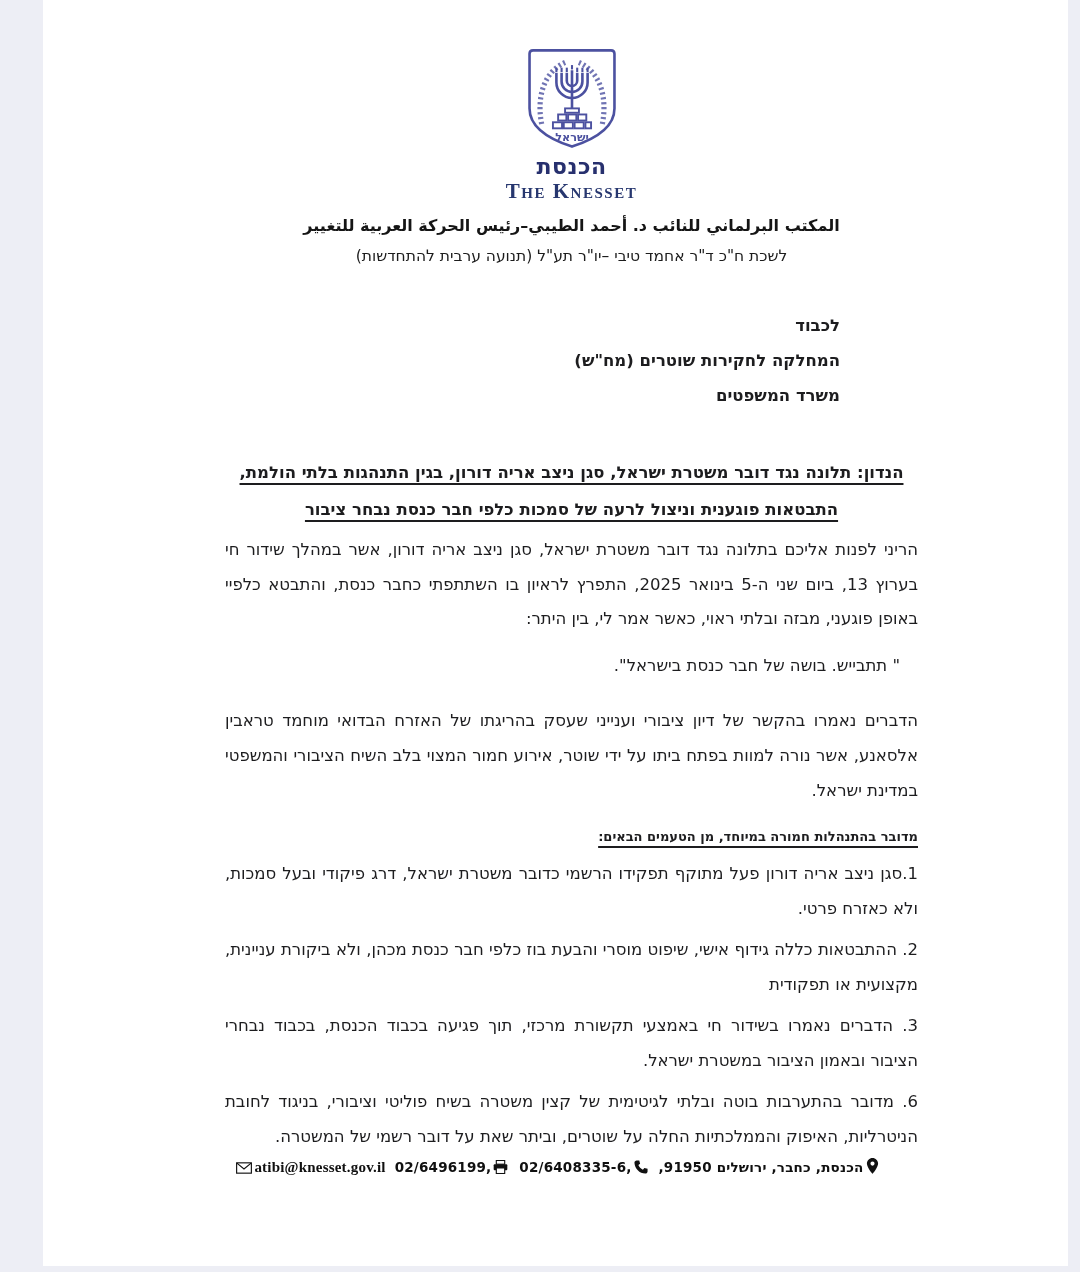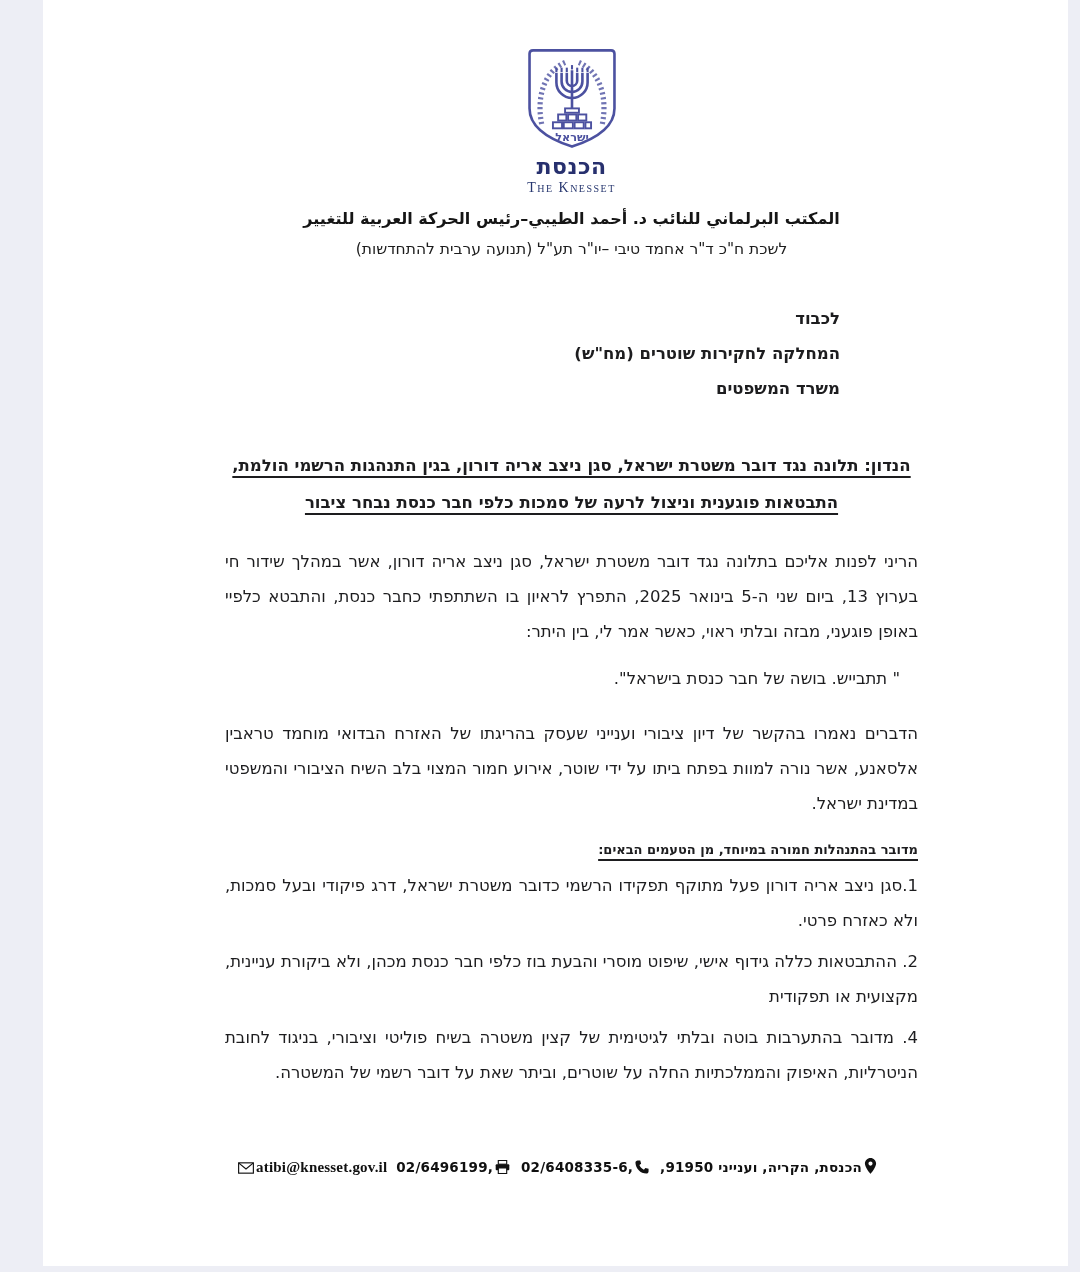--- a/index.html
+++ b/index.html
@@ -23,23 +23,23 @@
   }
   
   .logo-block{text-align:center;direction:ltr;}
   .logo-block svg{display:inline-block;}
   .logo-he{
     color:#27306e;font-weight:bold;font-size:22px;
     letter-spacing:.5px;margin-top:0px;line-height:1.15;
     font-family:"DejaVu Sans",sans-serif;
   }
   .logo-en{
-    color:#27376f;font-size:14px;letter-spacing:1.5px;
+    color:#27376f;font-size:21px;letter-spacing:1.5px;
     font-family:"Liberation Serif","DejaVu Serif",serif;
-    font-variant:small-caps;line-height:1.1;margin-top:1px;
+    font-variant:small-caps;line-height:1.1;margin-top:1px;font-weight:bold;
   }
   
   .office-ar{
     text-align:center;font-weight:bold;font-size:16px;
     margin-top:13px;color:#151515;
   }
   .office-he{
     text-align:center;font-size:15.5px;margin-top:12px;color:#1c1c1c;
   }
   
@@ -56,21 +56,21 @@
   .subject .u{
     text-decoration:underline;
     text-underline-offset:5px;
     text-decoration-thickness:1.5px;
   }
   
   .para{
     font-size:16.5px;line-height:2.12;
     text-align:justify;margin:0;
   }
-  .gap-lg{margin-top:24px;}
+  .gap-lg{margin-top:4px;}
   .gap-md{margin-top:20px;}
   .quote{
     font-size:16.5px;line-height:2.12;
     padding-right:18px;margin-top:12px;
   }
   .reasons-heading{
     margin-top:14px;font-weight:bold;font-size:13px;line-height:2.12;
   }
   .reasons-heading .u{
     text-decoration:underline;text-underline-offset:5px;
@@ -143,44 +143,45 @@
     <div class="office-ar" dir="rtl">المكتب البرلماني للنائب د. أحمد الطيبي–رئيس الحركة العربية للتغيير</div>
     <div class="office-he" dir="rtl">לשכת ח"כ ד"ר אחמד טיבי –יו"ר תע"ל (תנועה ערבית להתחדשות)</div>
 
     <div class="recipient">
       <div>לכבוד</div>
       <div>המחלקה לחקירות שוטרים (מח"ש)</div>
       <div>משרד המשפטים</div>
     </div>
 
     <div class="subject">
-      <div><span class="u">הנדון: תלונה נגד דובר משטרת ישראל, סגן ניצב אריה דורון, בגין התנהגות הרשמי הולמת,</span></div>
+      <div><span class="u">הנדון: תלונה נגד דובר משטרת ישראל, סגן ניצב אריה דורון, בגין התנהגות בלתי הולמת,</span></div>
       <div><span class="u">התבטאות פוגענית וניצול לרעה של סמכות כלפי חבר כנסת נבחר ציבור</span></div>
     </div>
 
     <p class="para gap-lg">הריני לפנות אליכם בתלונה נגד דובר משטרת ישראל, סגן ניצב אריה דורון, אשר במהלך שידור חי בערוץ 13, ביום שני ה-5 בינואר 2025, התפרץ לראיון בו השתתפתי כחבר כנסת, והתבטא כלפיי באופן פוגעני, מבזה ובלתי ראוי, כאשר אמר לי, בין היתר:</p>
 
     <div class="quote">" תתבייש. בושה של חבר כנסת בישראל".</div>
 
     <p class="para gap-md">הדברים נאמרו בהקשר של דיון ציבורי וענייני שעסק בהריגתו של האזרח הבדואי מוחמד טראבין אלסאנע, אשר נורה למוות בפתח ביתו על ידי שוטר, אירוע חמור המצוי בלב השיח הציבורי והמשפטי במדינת ישראל.</p>
 
     <div class="reasons-heading">
       <span class="u">מדובר בהתנהלות חמורה במיוחד, מן הטעמים הבאים:</span>
     </div>
 
     <p class="para reason">1.סגן ניצב אריה דורון פעל מתוקף תפקידו הרשמי כדובר משטרת ישראל, דרג פיקודי ובעל סמכות, ולא כאזרח פרטי.</p>
     <p class="para reason">2. ההתבטאות כללה גידוף אישי, שיפוט מוסרי והבעת בוז כלפי חבר כנסת מכהן, ולא ביקורת עניינית, מקצועית או תפקודית</p>
-    <p class="para reason">4. מדובר בהתערבות בוטה ובלתי לגיטימית של קצין משטרה בשיח פוליטי וציבורי, בניגוד לחובת הניטרליות, האיפוק והממלכתיות החלה על שוטרים, וביתר שאת על דובר רשמי של המשטרה.</p>
+    <p class="para reason">3. הדברים נאמרו בשידור חי באמצעי תקשורת מרכזי, תוך פגיעה בכבוד הכנסת, בכבוד נבחרי הציבור ובאמון הציבור במשטרת ישראל.</p>
+    <p class="para reason">6. מדובר בהתערבות בוטה ובלתי לגיטימית של קצין משטרה בשיח פוליטי וציבורי, בניגוד לחובת הניטרליות, האיפוק והממלכתיות החלה על שוטרים, וביתר שאת על דובר רשמי של המשטרה.</p>
   </div>
 
   <div class="footer">
     <span class="seg">
       <svg width="13" height="16" viewBox="0 0 14 20">
         <path d="M7,0 C3.1,0 0,3.1 0,7 c0,5 7,13 7,13 s7,-8 7,-13 C14,3.1 10.9,0 7,0 Z M7,9.6 A2.6,2.6 0 1 1 7,4.4 a2.6,2.6 0 0 1 0,5.2 Z" fill="#111" fill-rule="evenodd"></path>
-      </svg><span>הכנסת, הקריה, וענייני 91950,</span>
+      </svg><span>הכנסת, כחבר, ירושלים 91950,</span>
     </span>
     <span class="seg">
       <svg width="14" height="14" viewBox="0 0 16 16">
         <path d="M3,0.5 L6,0.5 L7,4.2 L5,5.8 C6,8.3 7.7,10 10.2,11 L11.8,9 L15.5,10 L15.5,13 C15.5,14.3 14.3,15.5 13,15.5 C6,15 1,10 0.5,3 C0.5,1.7 1.7,0.5 3,0.5 Z" fill="#111"></path>
       </svg><span class="num">02/6408335-6,</span>
     </span>
     <span class="seg">
       <svg width="15" height="14" viewBox="0 0 16 15">
         <rect x="3.5" y="0.5" width="9" height="4" fill="none" stroke="#111" stroke-width="1.2"></rect>
         <rect x="0.7" y="4.5" width="14.6" height="6.5" rx="1" fill="#111"></rect>

